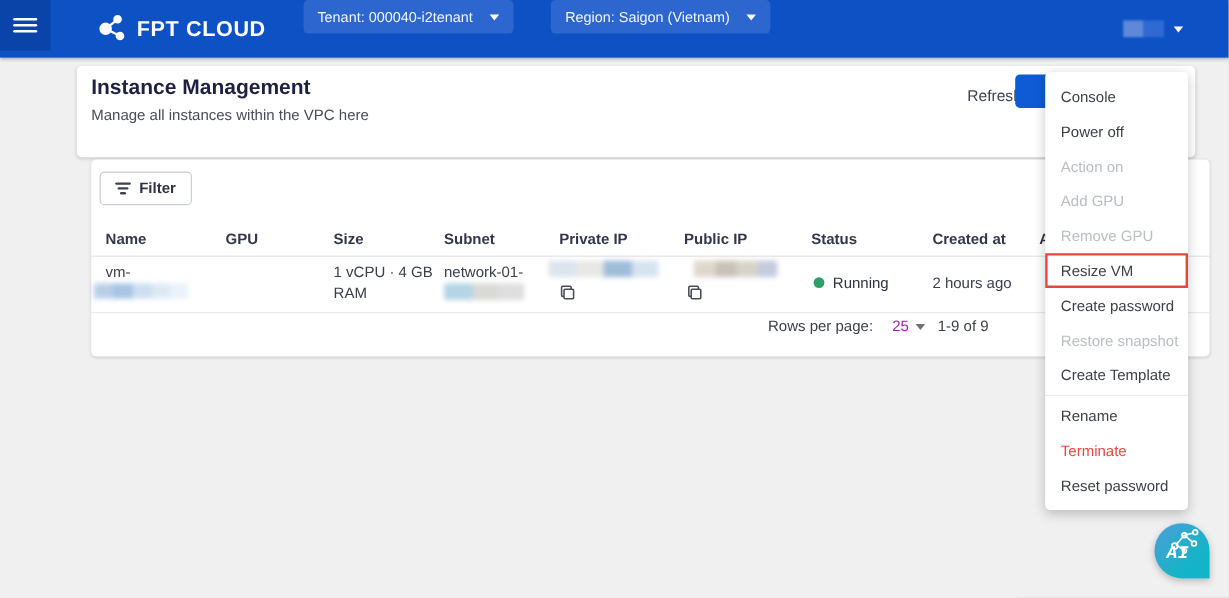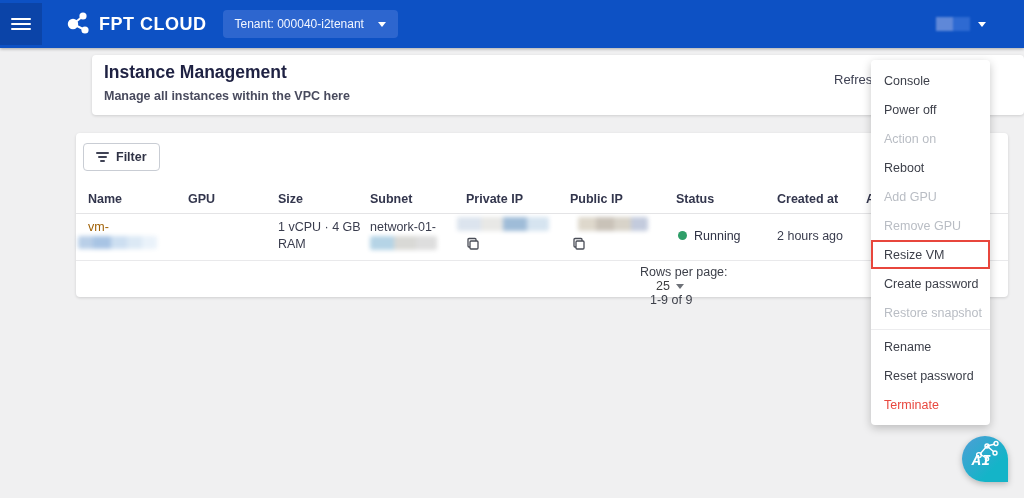--- a/index.html
+++ b/index.html
@@ -6,22 +6,22 @@
   html,body { background:#d8d8d8; }
   body { font-family:"Liberation Sans", sans-serif; }
   #screen {
     position:relative; width:1024px; height:498px;
     background:#f0f0f1; overflow:hidden;
   }
 
   
   .topbar {
     position:absolute; left:0; top:0; width:1024px; height:48px;
-    background:#0d51c4; display:flex; align-items:center;
-    box-shadow:0 1px 3px rgba(0,0,0,.3); z-index:5;
+    background:#0d51c4; display:flex; 
+    box-shadow:0 1px 3px rgba(0,0,0,.3); z-index:5;gap:15px;
   }
   .hamburger-zone {
     width:42px; height:42px; background:#0b44a8;
     display:flex; align-items:center; justify-content:center; cursor:pointer;
   }
   .hamburger { width:20px; }
   .hamburger div { height:2px; background:#fff; margin:3px 0; border-radius:1px; }
   .brand { display:flex; align-items:center; margin-left:22px; }
   .brand-text { color:#fff; font-size:18px; font-weight:bold; letter-spacing:.5px; margin-left:7px; }
   .chip {
@@ -39,23 +39,23 @@
   .user-redact { display:flex; filter:blur(1px); }
   .user-redact .r1 { width:17px; height:14px; background:#5f88d8; }
   .user-redact .r2 { width:17px; height:14px; background:#2e6ad2; }
   .user-zone .caret { margin-left:8px; border-top-color:#fff; }
 
   
   .card {
     position:absolute; background:#fff; border-radius:4px;
     box-shadow:0 1px 3px rgba(0,0,0,.14);
   }
-  .header-card { left:92px; top:55px; width:932px; height:60px; }
+  .header-card { left:64px; top:55px; width:932px; height:76px; }
   .page-title { position:absolute; left:12px; top:7px; font-size:17.5px; font-weight:bold; color:#1e2142; }
-  .page-subtitle { position:absolute; left:12px; top:34px; font-size:12.5px; color:#494b5e;font-weight:bold; }
+  .page-subtitle { position:absolute; left:12px; top:34px; font-size:12.5px; color:#494b5e; }
   .refresh-btn {
     position:absolute; left:736px; top:13px; font-size:13px; font-weight:500;
     color:#3f4254; background:none; border:none; cursor:pointer; padding:4px 6px;
   }
   .create-btn-partial {
     position:absolute; left:782px; top:7px; width:48px; height:28px;
     background:#0f5bd6; border:none; border-radius:4px; cursor:pointer;
   }
 
   .table-card { left:76px; top:133px; width:932px; height:164px; }
@@ -69,33 +69,33 @@
   .filter-icon div { height:2px; background:#3f4254; margin:2px auto; border-radius:1px; }
   .filter-icon .l1 { width:13px; } .filter-icon .l2 { width:9px; } .filter-icon .l3 { width:5px; }
 
   .th {
     position:absolute; top:59px; font-size:12.5px; font-weight:bold; color:#33364d; white-space:nowrap;
   }
   .hdr-divider { position:absolute; left:0; top:80px; width:932px; height:1px; background:#e4e4e6; }
   .row-divider { position:absolute; left:0; top:127px; width:932px; height:1px; background:#e9e9eb; }
 
   .cell { position:absolute; font-size:12.5px; color:#3a3d4e; white-space:nowrap; }
-  .link { color:#a16207; cursor:pointer; }
+  .link { color:#404040; cursor:pointer; }
 
   .redact { display:flex; filter:blur(2px); border-radius:2px; overflow:hidden; }
   .redact i { display:block; height:100%; }
 
   .copy-icon { position:absolute; cursor:pointer; }
   .status-dot { position:absolute; width:9px; height:9px; border-radius:50%; background:#2e9e68; }
 
   .pagination {
-    position:absolute; left:564px; top:132px; display:flex; 
-    font-size:12.5px; color:#3c3f49; white-space:nowrap;flex-direction:column;
-  }
-  .pagination .rpp-value { margin-left:16px; font-size:12.5px; color:#404040; cursor:pointer; display:flex; align-items:center; gap:6px; }
+    position:absolute; left:564px; top:132px; display:flex; align-items:center;
+    font-size:12.5px; color:#3c3f49; white-space:nowrap;
+  }
+  .pagination .rpp-value { margin-left:16px; font-size:12.5px; color:#a21caf; cursor:pointer; display:flex; align-items:center; gap:6px; }
   .pagination .caret { border-top-color:#6e7178; border-left-width:4px; border-right-width:4px; }
   .pagination .range { margin-left:10px; }
 
   
   .context-menu {
     position:absolute; left:871px; top:60px; width:119px;
     background:#fff; border-radius:4px; box-shadow:0 3px 10px rgba(0,0,0,.22);
     z-index:10; padding:6px 0;
   }
   .menu-item {
@@ -142,20 +142,24 @@
           <circle cx="19" cy="6" r="2.6"></circle>
           <circle cx="21" cy="20" r="2.6"></circle>
         </g>
       </svg>
       <span class="brand-text">FPT CLOUD</span>
     </div>
     <div class="chip">
       <span>Tenant: 000040-i2tenant</span>
       <span class="caret"></span>
     </div>
+    <div class="chip">
+      <span>Region: Saigon (Vietnam)</span>
+      <span class="caret"></span>
+    </div>
     <div class="topbar-spacer"></div>
     <div class="user-zone">
       <span class="user-redact">
           <i class="r1"></i>
           <i class="r2"></i>
         </span>
       <span class="caret"></span>
     </div>
   </div>
 
@@ -249,30 +253,30 @@
         <span class="caret"></span>
       </span>
       <span class="range">1-9 of 9</span>
     </div>
   </div>
 
   <div class="context-menu">
     <div class="menu-item">Console</div>
     <div class="menu-item">Power off</div>
     <div class="menu-item disabled">Action on</div>
-    <div class="menu-item">Reboot</div>
     <div class="menu-item disabled">Add GPU</div>
     <div class="menu-item disabled">Remove GPU</div>
     <div class="menu-item highlighted">Resize VM</div>
     <div class="menu-item">Create password</div>
     <div class="menu-item disabled">Restore snapshot</div>
+    <div class="menu-item">Create Template</div>
     <div class="menu-divider"></div>
     <div class="menu-item">Rename</div>
+    <div class="menu-item danger">Terminate</div>
     <div class="menu-item">Reset password</div>
-    <div class="menu-item danger">Terminate</div>
   </div>
 
   <div class="ai-fab">
     <svg width="30" height="26" viewBox="0 0 30 26" style="position:absolute;left:10px;top:4px">
       <g stroke="#fff" stroke-width="1.4" fill="none">
         <line x1="8" y1="14" x2="15" y2="6"></line>
         <line x1="15" y1="6" x2="23" y2="4"></line>
         <line x1="15" y1="6" x2="22" y2="12"></line>
         <line x1="8" y1="14" x2="14" y2="18"></line>
         <circle cx="7" cy="15" r="2.4"></circle>

